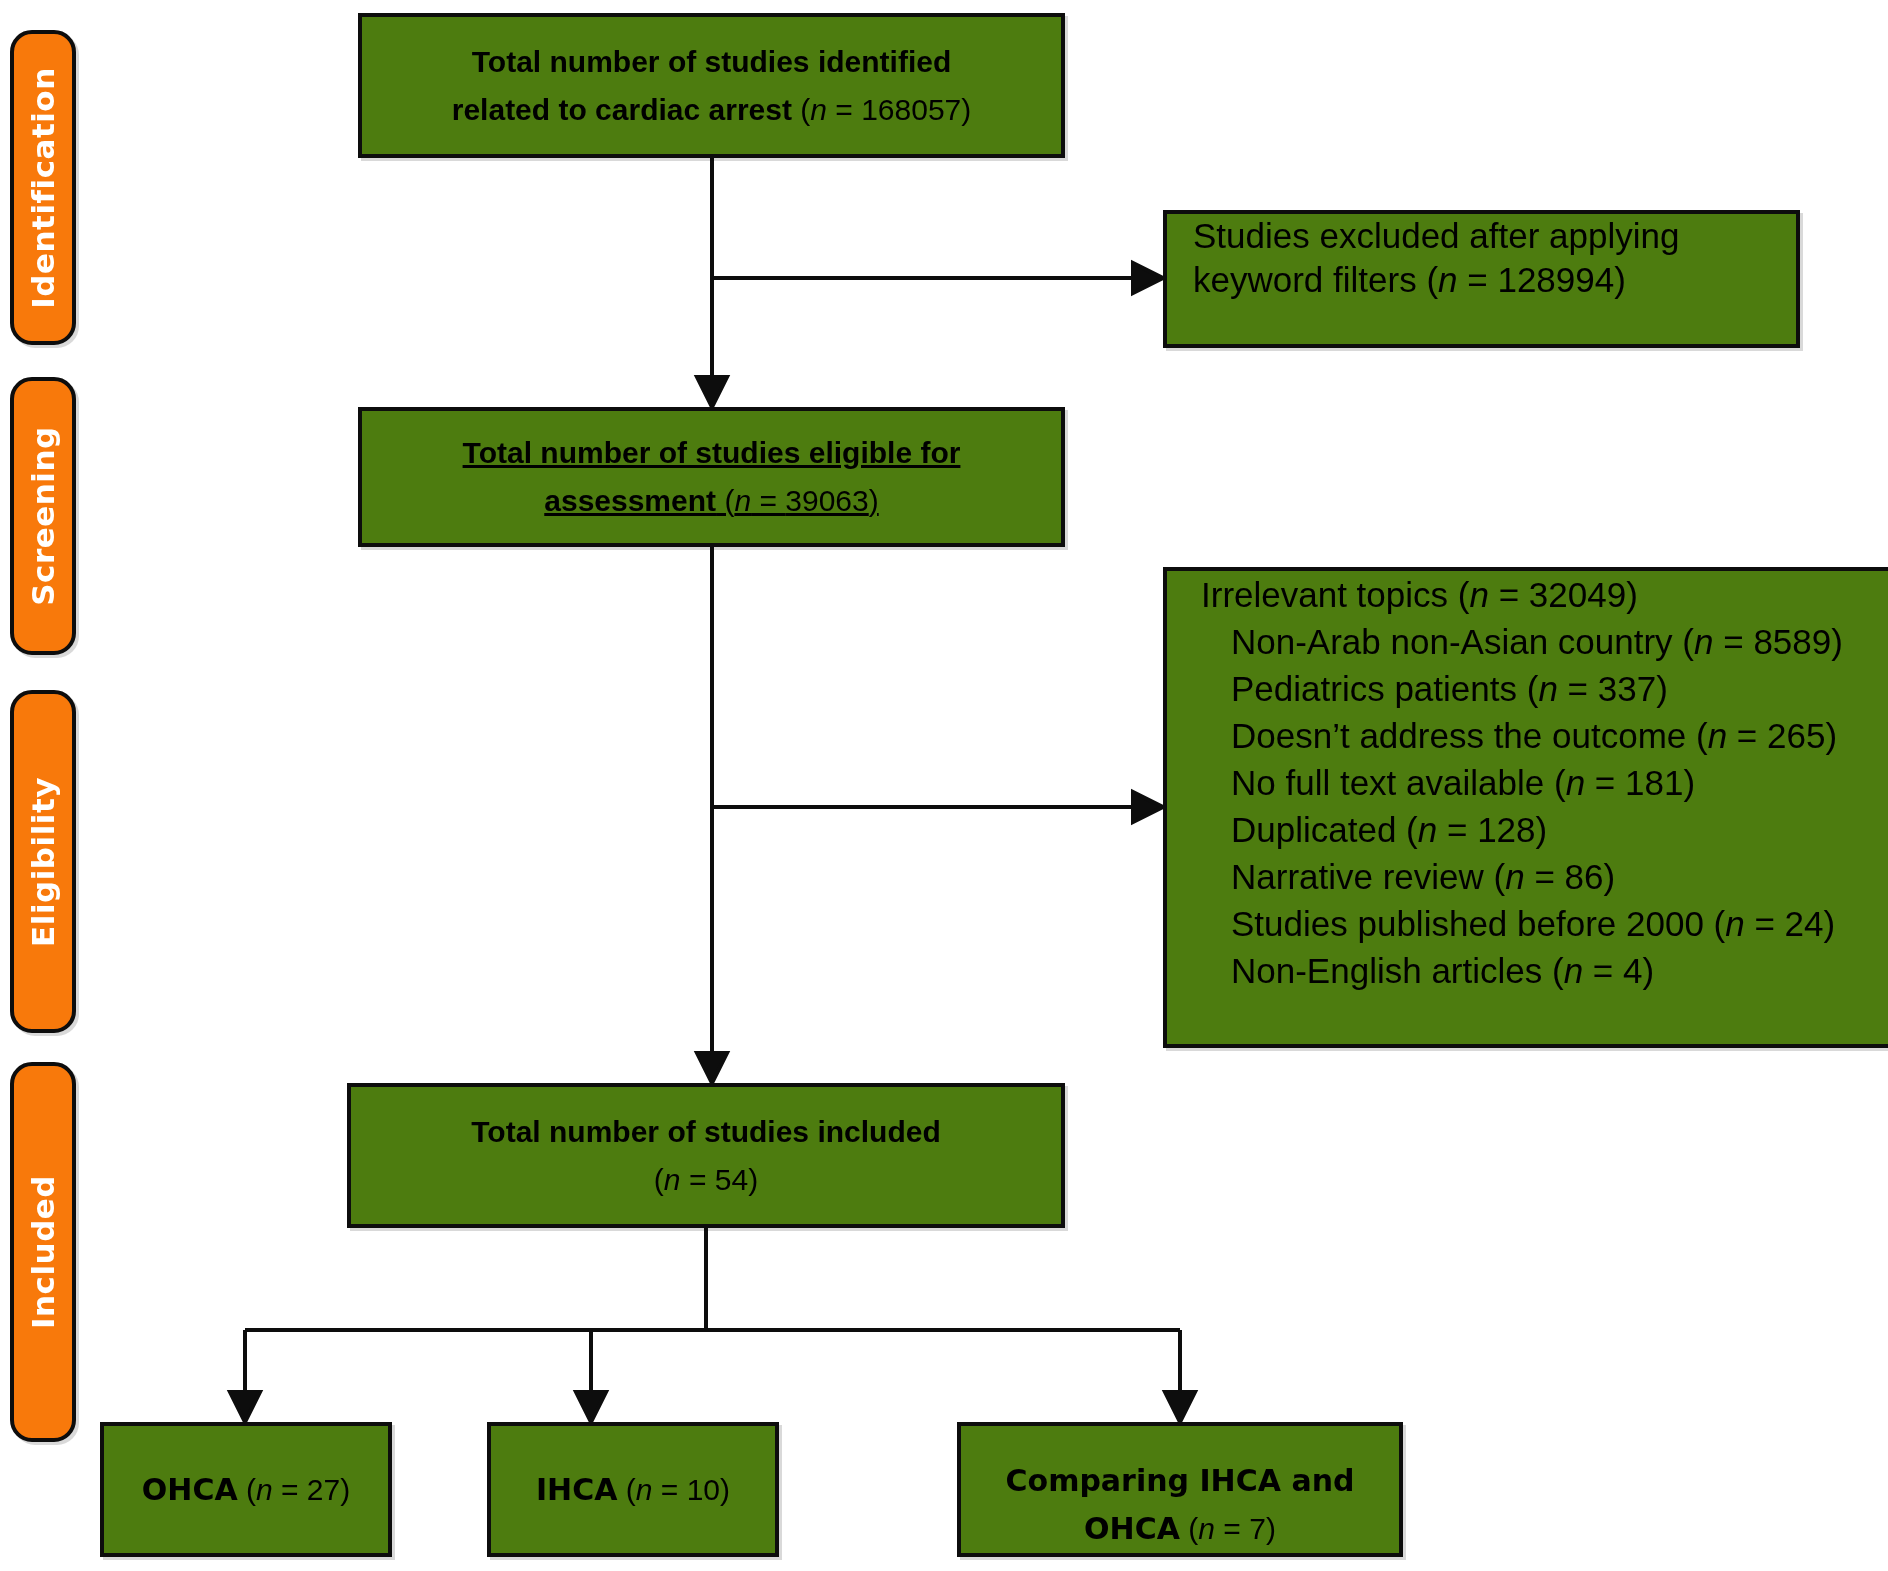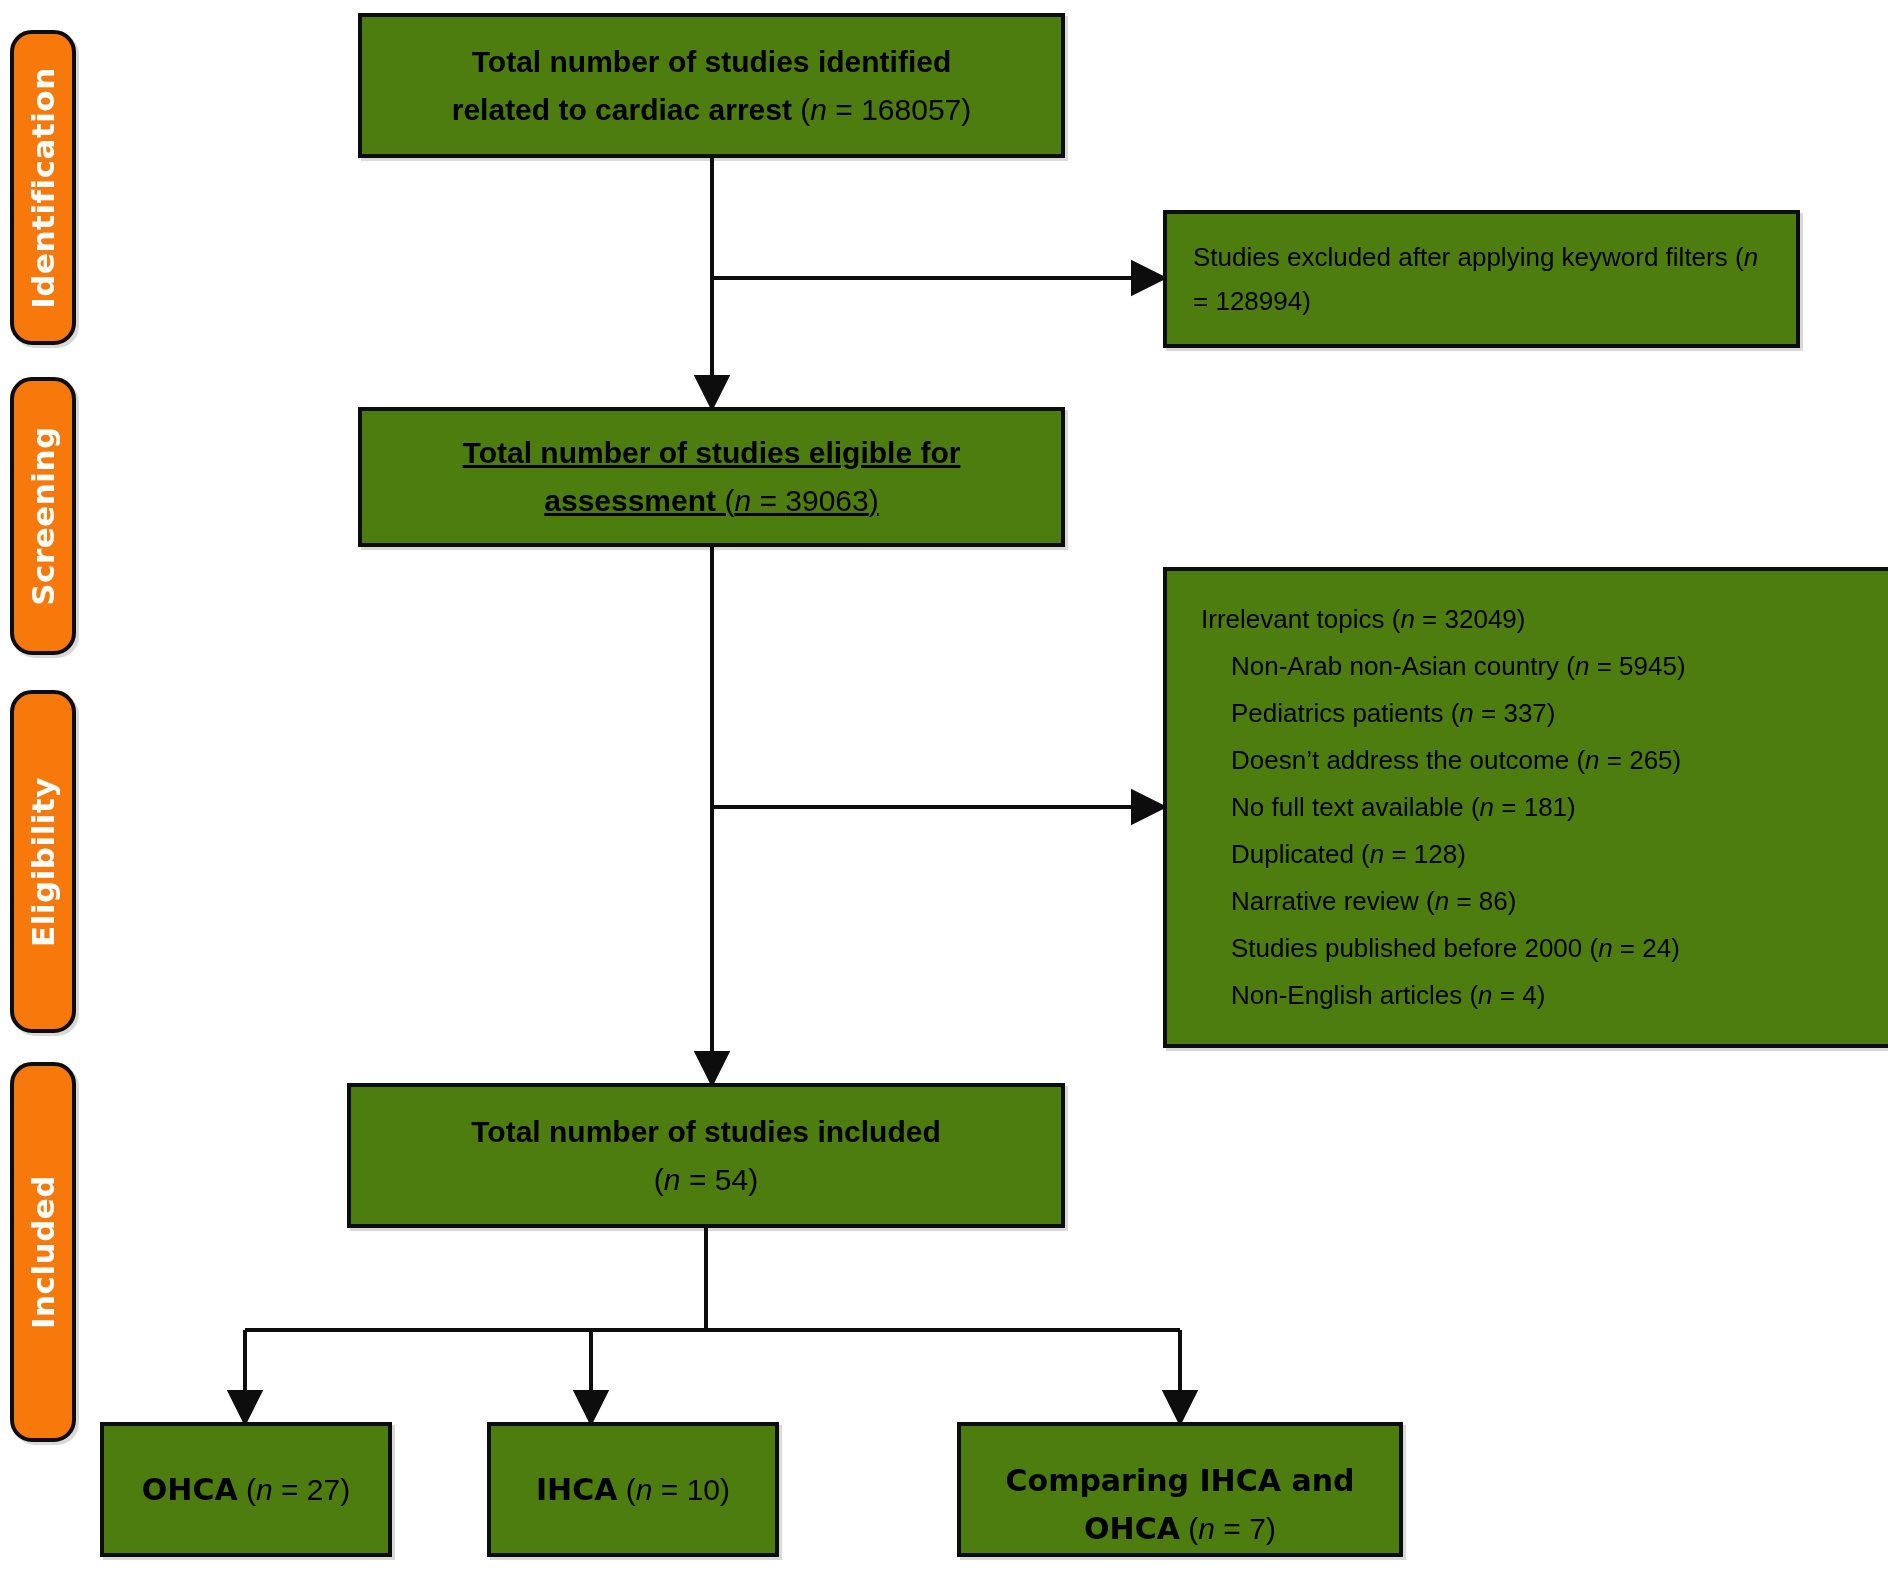--- a/index.html
+++ b/index.html
@@ -53,21 +53,21 @@
     display: flex;
     flex-direction: column;
     justify-content: center;
   }
   .fbox.center { text-align: center; }
   .fbox .line { line-height: 48px; font-size: 30px; }
   .b { font-weight: bold; }
   .count { font-weight: normal; }
   .ni { font-style: italic; font-weight: normal; }
   
-  .xbox { font-size: 26px; justify-content: center; }
+  .xbox { font-size: 35px; justify-content: flex-start; }
   .xbox .pad { padding: 0 26px; line-height: 44px; }
   .xlist { padding: 0 0 0 34px; }
   .xrow { line-height: 47px; white-space: nowrap; }
   .xrow.indent { padding-left: 30px; }
   
   .rbox {
     text-align: center;
     font-size: 31px;
     line-height: 46px;
   }
@@ -130,21 +130,21 @@
   </div>
 
   <div class="fbox center" style="left:358px; top:407px; width:707px; height:140px;text-decoration:underline;">
     <div class="line"><span class="b">Total number of studies eligible for</span></div>
     <div class="line"><span class="b">assessment</span><span class="count"><span> (</span><span class="ni">n</span><span> = </span><span>39063</span><span>)</span></span></div>
   </div>
 
   <div class="fbox xbox" style="left:1163px; top:567px; width:794px; height:481px;">
     <div class="xlist">
         <div class="xrow"><span>Irrelevant topics</span><span class="count"><span> (</span><span class="ni">n</span><span> = </span><span>32049</span><span>)</span></span></div>
-        <div class="xrow indent"><span>Non-Arab non-Asian country</span><span class="count"><span> (</span><span class="ni">n</span><span> = </span><span>5945</span><span>)</span></span></div>
+        <div class="xrow indent"><span>Non-Arab non-Asian country</span><span class="count"><span> (</span><span class="ni">n</span><span> = </span><span>8589</span><span>)</span></span></div>
         <div class="xrow indent"><span>Pediatrics patients</span><span class="count"><span> (</span><span class="ni">n</span><span> = </span><span>337</span><span>)</span></span></div>
         <div class="xrow indent"><span>Doesn’t address the outcome</span><span class="count"><span> (</span><span class="ni">n</span><span> = </span><span>265</span><span>)</span></span></div>
         <div class="xrow indent"><span>No full text available</span><span class="count"><span> (</span><span class="ni">n</span><span> = </span><span>181</span><span>)</span></span></div>
         <div class="xrow indent"><span>Duplicated</span><span class="count"><span> (</span><span class="ni">n</span><span> = </span><span>128</span><span>)</span></span></div>
         <div class="xrow indent"><span>Narrative review</span><span class="count"><span> (</span><span class="ni">n</span><span> = </span><span>86</span><span>)</span></span></div>
         <div class="xrow indent"><span>Studies published before 2000</span><span class="count"><span> (</span><span class="ni">n</span><span> = </span><span>24</span><span>)</span></span></div>
         <div class="xrow indent"><span>Non-English articles</span><span class="count"><span> (</span><span class="ni">n</span><span> = </span><span>4</span><span>)</span></span></div>
       </div>
   </div>
 

